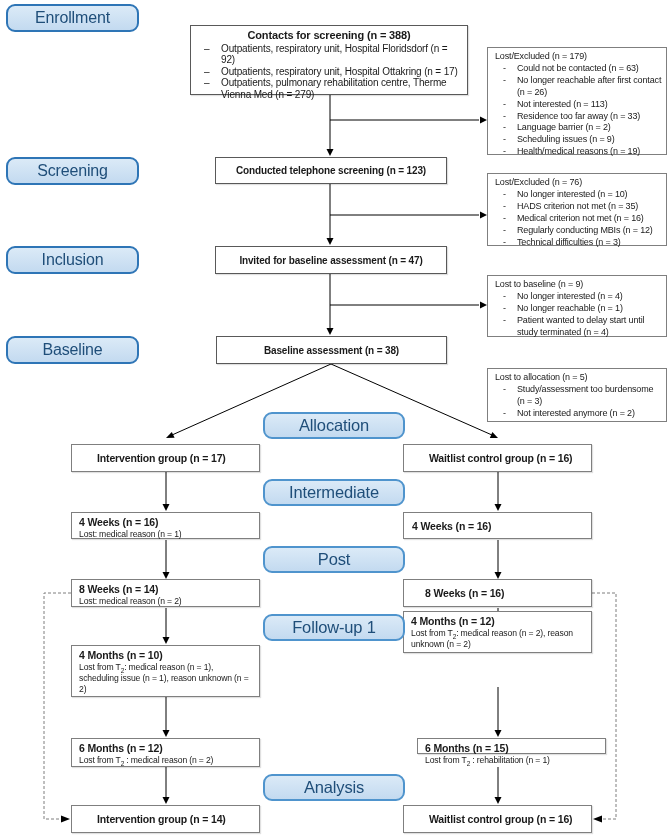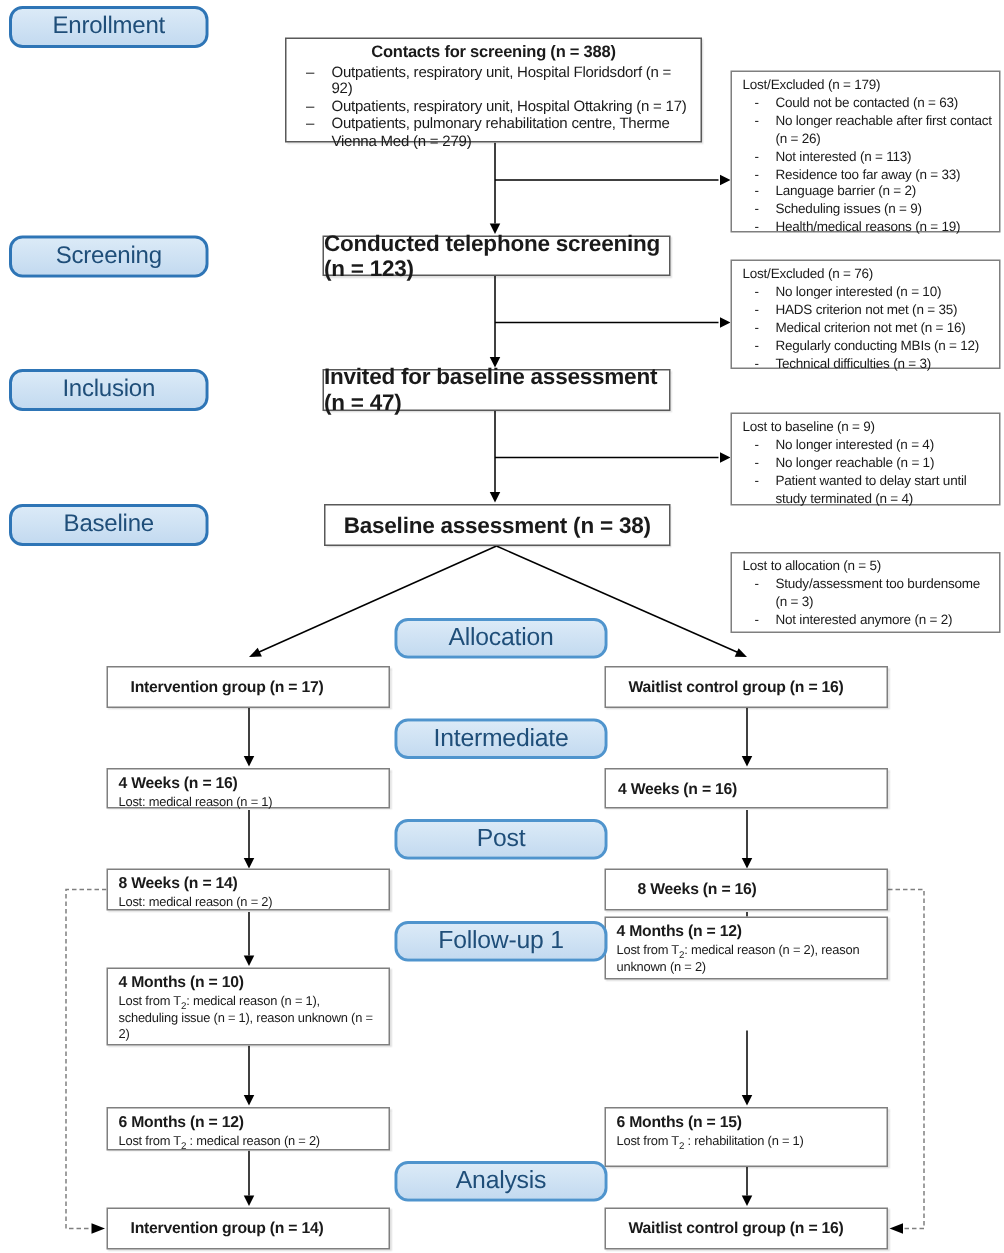--- a/index.html
+++ b/index.html
@@ -6,22 +6,22 @@
   #canvas{
     position:relative;width:669px;height:835px;background:#fff;overflow:hidden;
     font-family:"Liberation Sans", sans-serif;color:#1a1a1a;letter-spacing:-0.15px;
   }
   #connectors{position:absolute;left:0;top:0;z-index:0;}
   .box{position:absolute;box-sizing:border-box;background:#fff;z-index:1;}
   .flowbox{border:1px solid #595959;box-shadow:1px 1px 1px rgba(0,0,0,0.12);}
   .sidebox{border:1px solid #7f7f7f;padding:3px 4px 2px 7px;font-size:9px;line-height:11.9px;}
   .groupbox{border:1px solid #7f7f7f;box-shadow:1px 1px 1px rgba(0,0,0,0.12);}
   .ctr{display:flex;align-items:center;justify-content:center;text-align:left;
-       font-weight:bold;font-size:15px;}
-  .leftctr{display:flex;align-items:center;font-weight:bold;font-size:10.5px;padding-left:15px;}
+       font-weight:bold;font-size:10px;}
+  .leftctr{display:flex;align-items:center;font-weight:bold;font-size:10.5px;padding-left:25px;}
   .stepbox{padding:3px 5px 0 7px;}
   .step-title{font-weight:bold;font-size:10.5px;line-height:12px;}
   .step-note{font-size:8.6px;line-height:11px;margin-top:1px;}
   .step-note sub{font-size:6.5px;line-height:0;}
   .bigbox-title{text-align:center;font-weight:bold;font-size:11px;padding-top:3px;}
   .bullets{margin-top:2px;}
   .brow{display:grid;grid-template-columns:17px 1fr;margin-left:13px;margin-right:3px;
         font-size:10px;line-height:11.4px;}
   .brow::before{content:"\2013";grid-column:1;}
   .srow{display:grid;grid-template-columns:16px 1fr;margin-left:6px;}
@@ -247,21 +247,21 @@
 
   <div class="box groupbox leftctr" style="left:403px;top:579px;width:189px;height:28px;padding-left:21px">
       <span>8 Weeks (n = 16)</span>
     </div>
 
   <div class="box groupbox stepbox" style="left:403px;top:611px;width:189px;height:42px">
     <div class="step-title">4 Months (n = 12)</div>
     <div class="step-note"><span>Lost from T</span><sub>2</sub><span>: medical reason (n = 2), reason unknown (n = 2)</span></div>
   </div>
 
-  <div class="box groupbox stepbox" style="left:403px;top:738px;width:189px;height:40px">
+  <div class="box groupbox stepbox" style="left:417px;top:738px;width:189px;height:16px">
     <div class="step-title">6 Months (n = 15)</div>
     <div class="step-note"><span>Lost from T</span><sub>2</sub><span> : rehabilitation (n = 1)</span></div>
   </div>
 
   <div class="box groupbox leftctr" style="left:403px;top:805px;width:189px;height:28px">
       <span>Waitlist control group (n = 16)</span>
     </div>
 
 </div>
 

